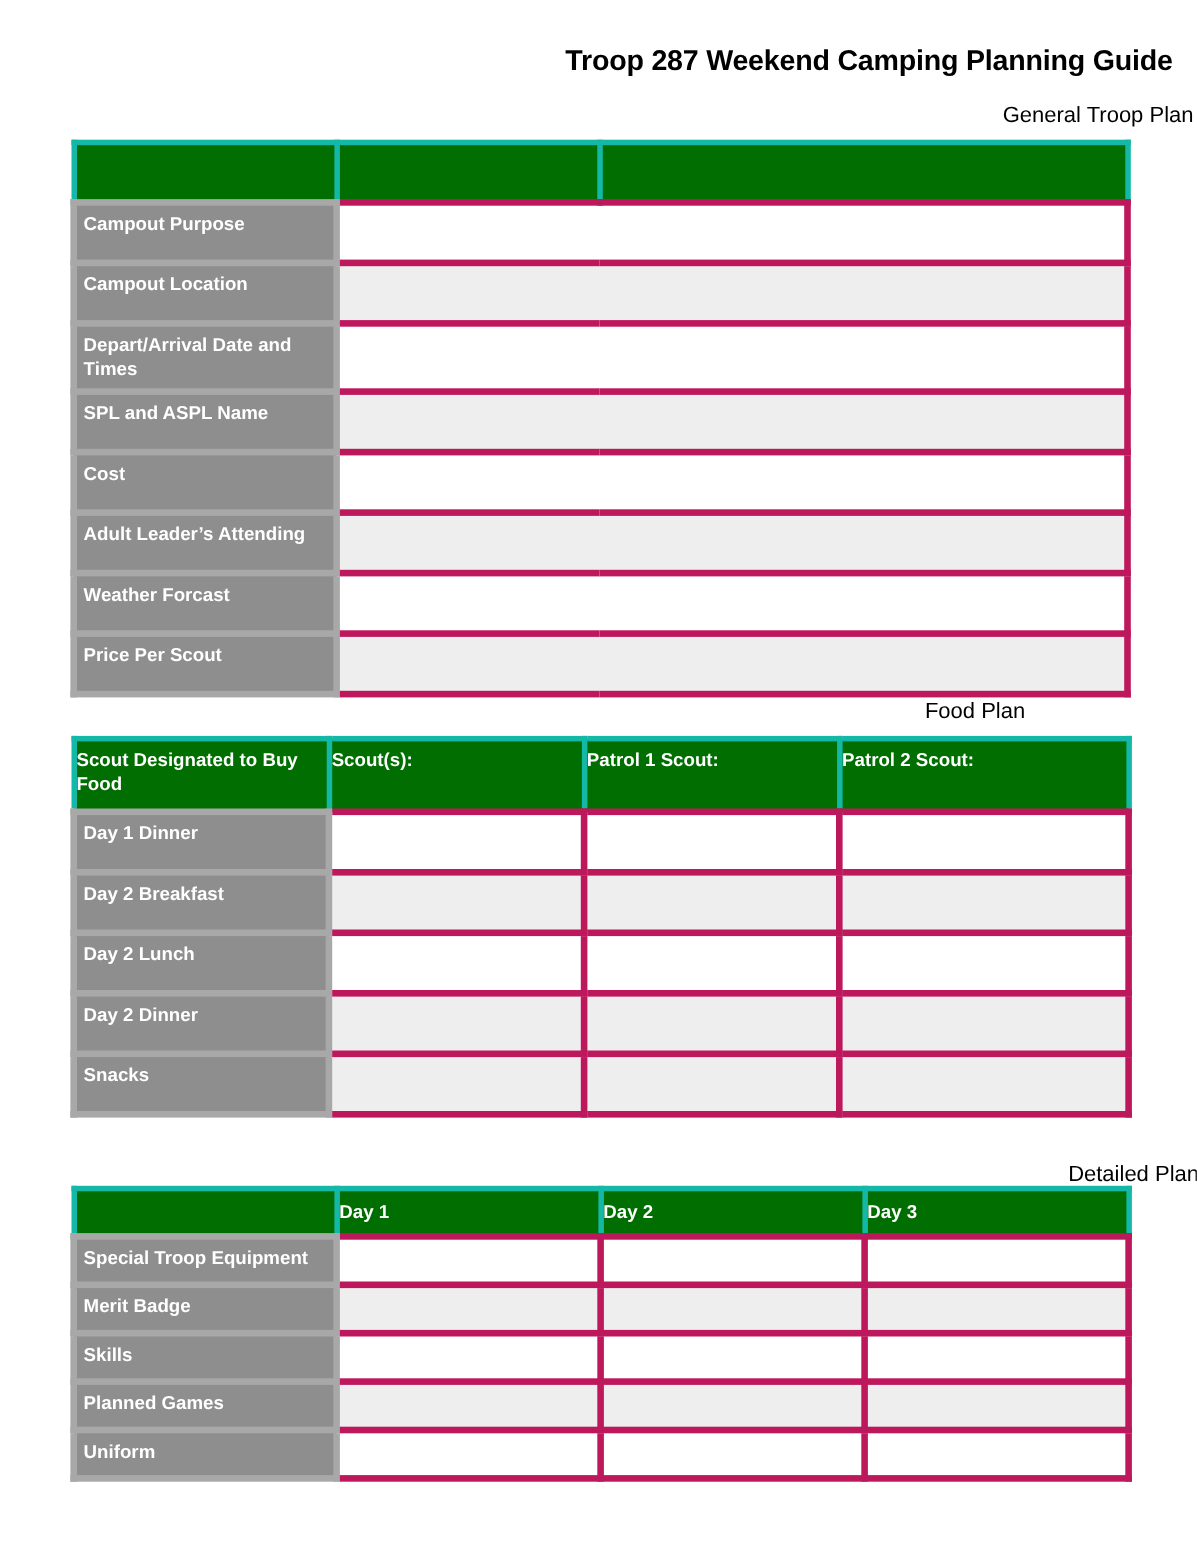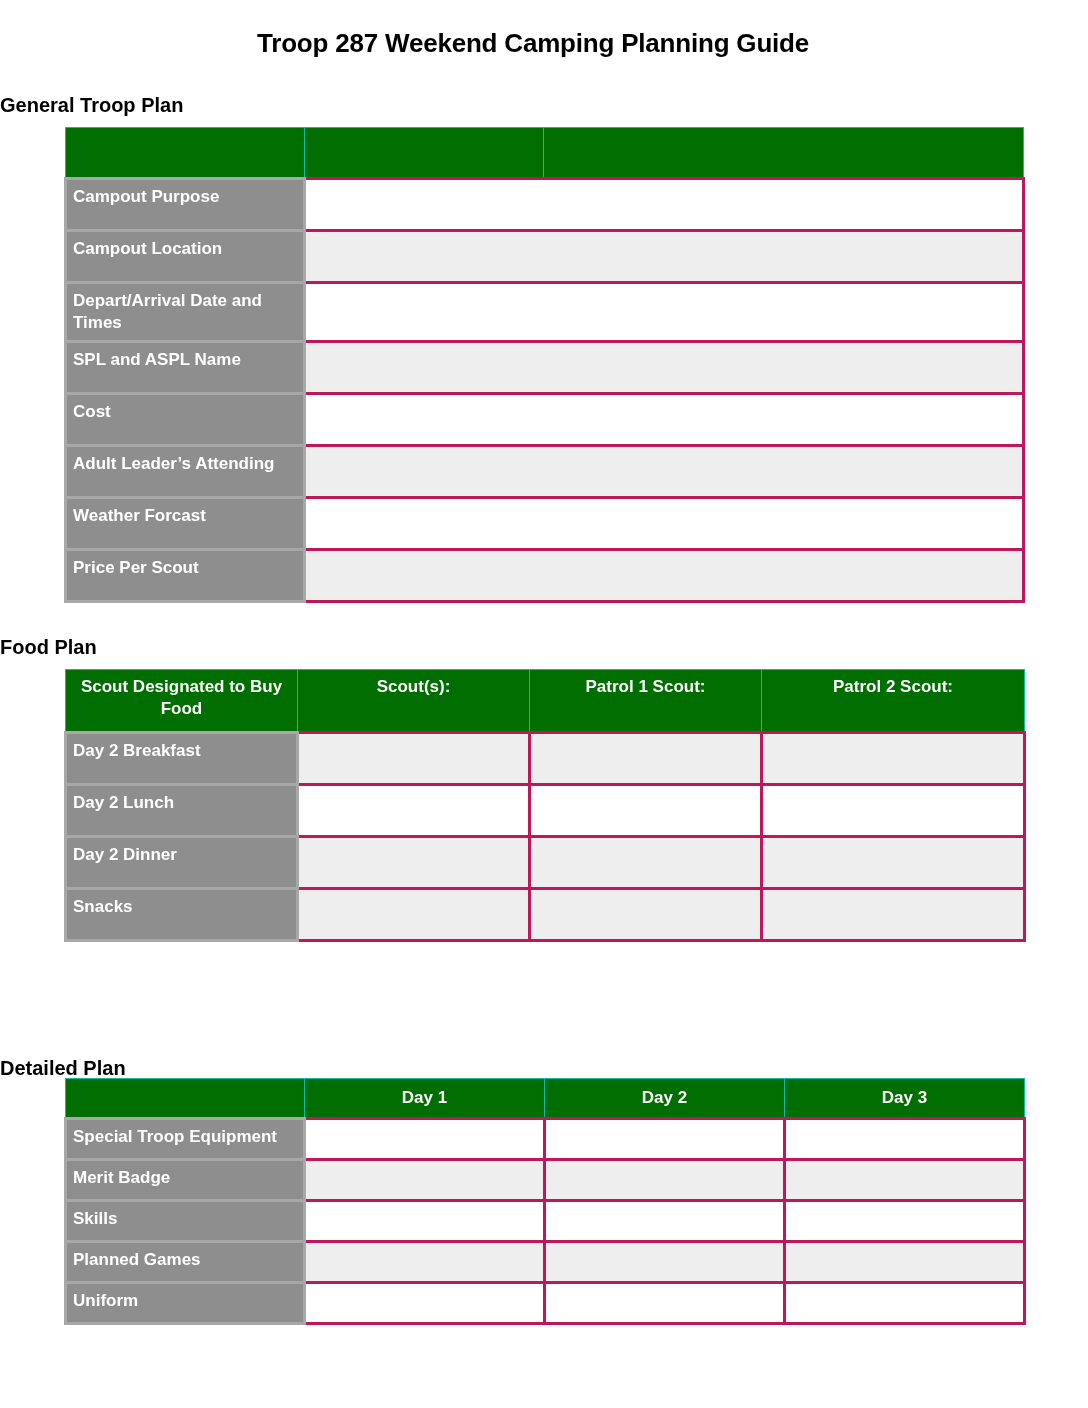--- a/index.html
+++ b/index.html
@@ -12,51 +12,51 @@
       height: 1408px;
       position: relative;
       font-family: "Liberation Sans", sans-serif;
       color: #000;
       overflow: hidden;
     }
     .doc-title {
       position: absolute;
       left: 0;
       width: 1066px;
-      top: 28px;
-      text-align: center;
+      top: 40px;
+      text-align: right;
       font-size: 26px;
       font-weight: bold;
       letter-spacing: -0.2px;
     }
     .section-title {
       position: absolute;
       left: 0;
-      text-align: left;
+      text-align: right;
       font-size: 20px;
-      font-weight: bold;
+      font-weight: normal;
     }
     table.grid {
       position: absolute;
       border-collapse: collapse;
       table-layout: fixed;
     }
     table.grid th {
       background: #006e00;
       color: #ffffff;
       font-weight: bold;
       font-size: 17px;
-      text-align: center;
+      text-align: left;
       vertical-align: top;
       padding: 0;
-      border: 1px solid #14b8a6;
+      border: 5px solid #14b8a6;
       line-height: 22px;
     }
     table.grid td {
-      border: 3px solid #be185d;
+      border: 6px solid #be185d;
       padding: 0;
       vertical-align: top;
     }
     table.grid td.label {
       background: #8e8e8e;
       color: #ffffff;
       font-weight: bold;
       font-size: 17px;
       line-height: 22px;
       padding: 6px 6px 0 6px;
@@ -147,20 +147,26 @@
   </colgroup>
   <thead>
     <tr>
       <th>Scout Designated to Buy Food</th>
       <th>Scout(s):</th>
       <th>Patrol 1 Scout:</th>
       <th>Patrol 2 Scout:</th>
     </tr>
   </thead>
   <tbody>
+    <tr class="odd">
+      <td class="label">Day 1 Dinner</td>
+      <td class="cell"></td>
+      <td class="cell"></td>
+      <td class="cell"></td>
+    </tr>
     <tr class="even">
       <td class="label">Day 2 Breakfast</td>
       <td class="cell"></td>
       <td class="cell"></td>
       <td class="cell"></td>
     </tr>
     <tr class="odd">
       <td class="label">Day 2 Lunch</td>
       <td class="cell"></td>
       <td class="cell"></td>

